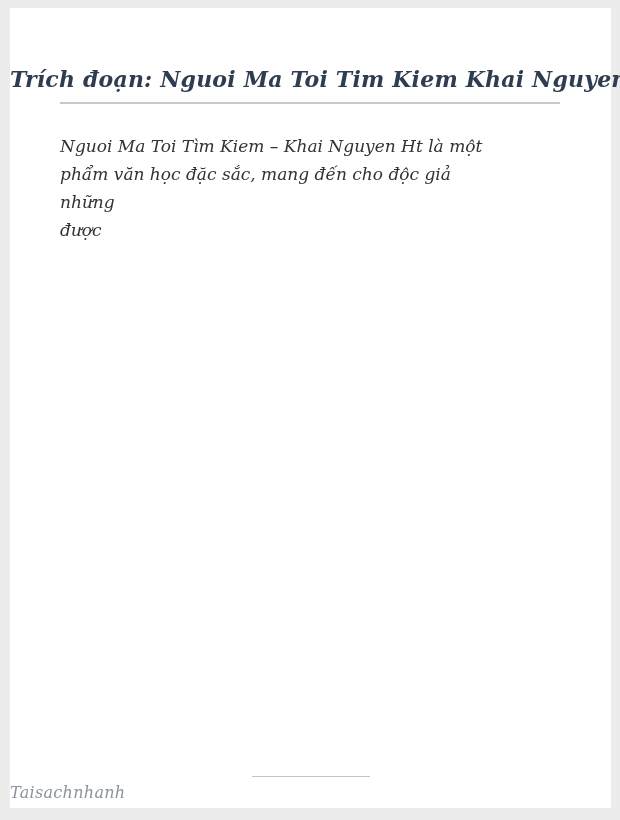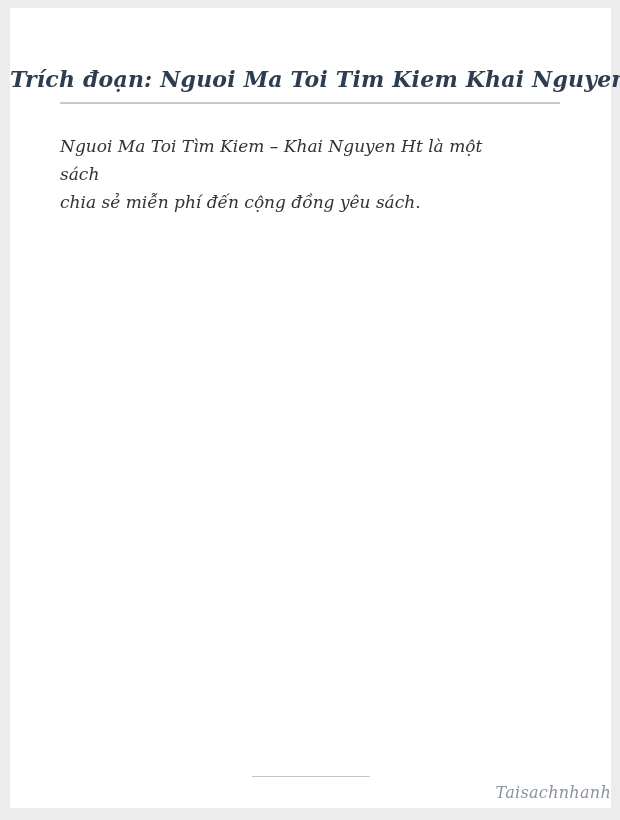--- a/index.html
+++ b/index.html
@@ -57,21 +57,21 @@
     color: #333333;
   }
   .doc-body .body-line {
     white-space: nowrap;
   }
   .doc-footer {
     position: absolute;
     bottom: 6px;
     left: 0;
     width: 100%;
-    text-align: right;
+    text-align: left;
   }
   .footer-rule {
     width: 118px;
     margin: 0 auto 6px auto;
     height: 0;
     border-top: 1px solid #c4c4c4;
   }
   .footer-text {
     font-style: italic;
     font-size: 16px;
@@ -84,22 +84,23 @@
 
 <div class="viewport">
   <div class="paper">
 
     <div class="doc-title">Trích đoạn: Nguoi Ma Toi Tim Kiem Khai Nguyen Ht</div>
 
     <div class="title-rule"></div>
 
     <div class="doc-body">
         <div class="body-line">Nguoi Ma Toi Tìm Kiem – Khai Nguyen Ht là một</div>
-        <div class="body-line">sách</div>
-        <div class="body-line">chia sẻ miễn phí đến cộng đồng yêu sách.</div>
+        <div class="body-line">phẩm văn học đặc sắc, mang đến cho độc giả</div>
+        <div class="body-line">những</div>
+        <div class="body-line">được</div>
       </div>
 
     <div class="doc-footer">
       <div class="footer-rule"></div>
       <div class="footer-text">Taisachnhanh</div>
     </div>
 
   </div>
 </div>
 

